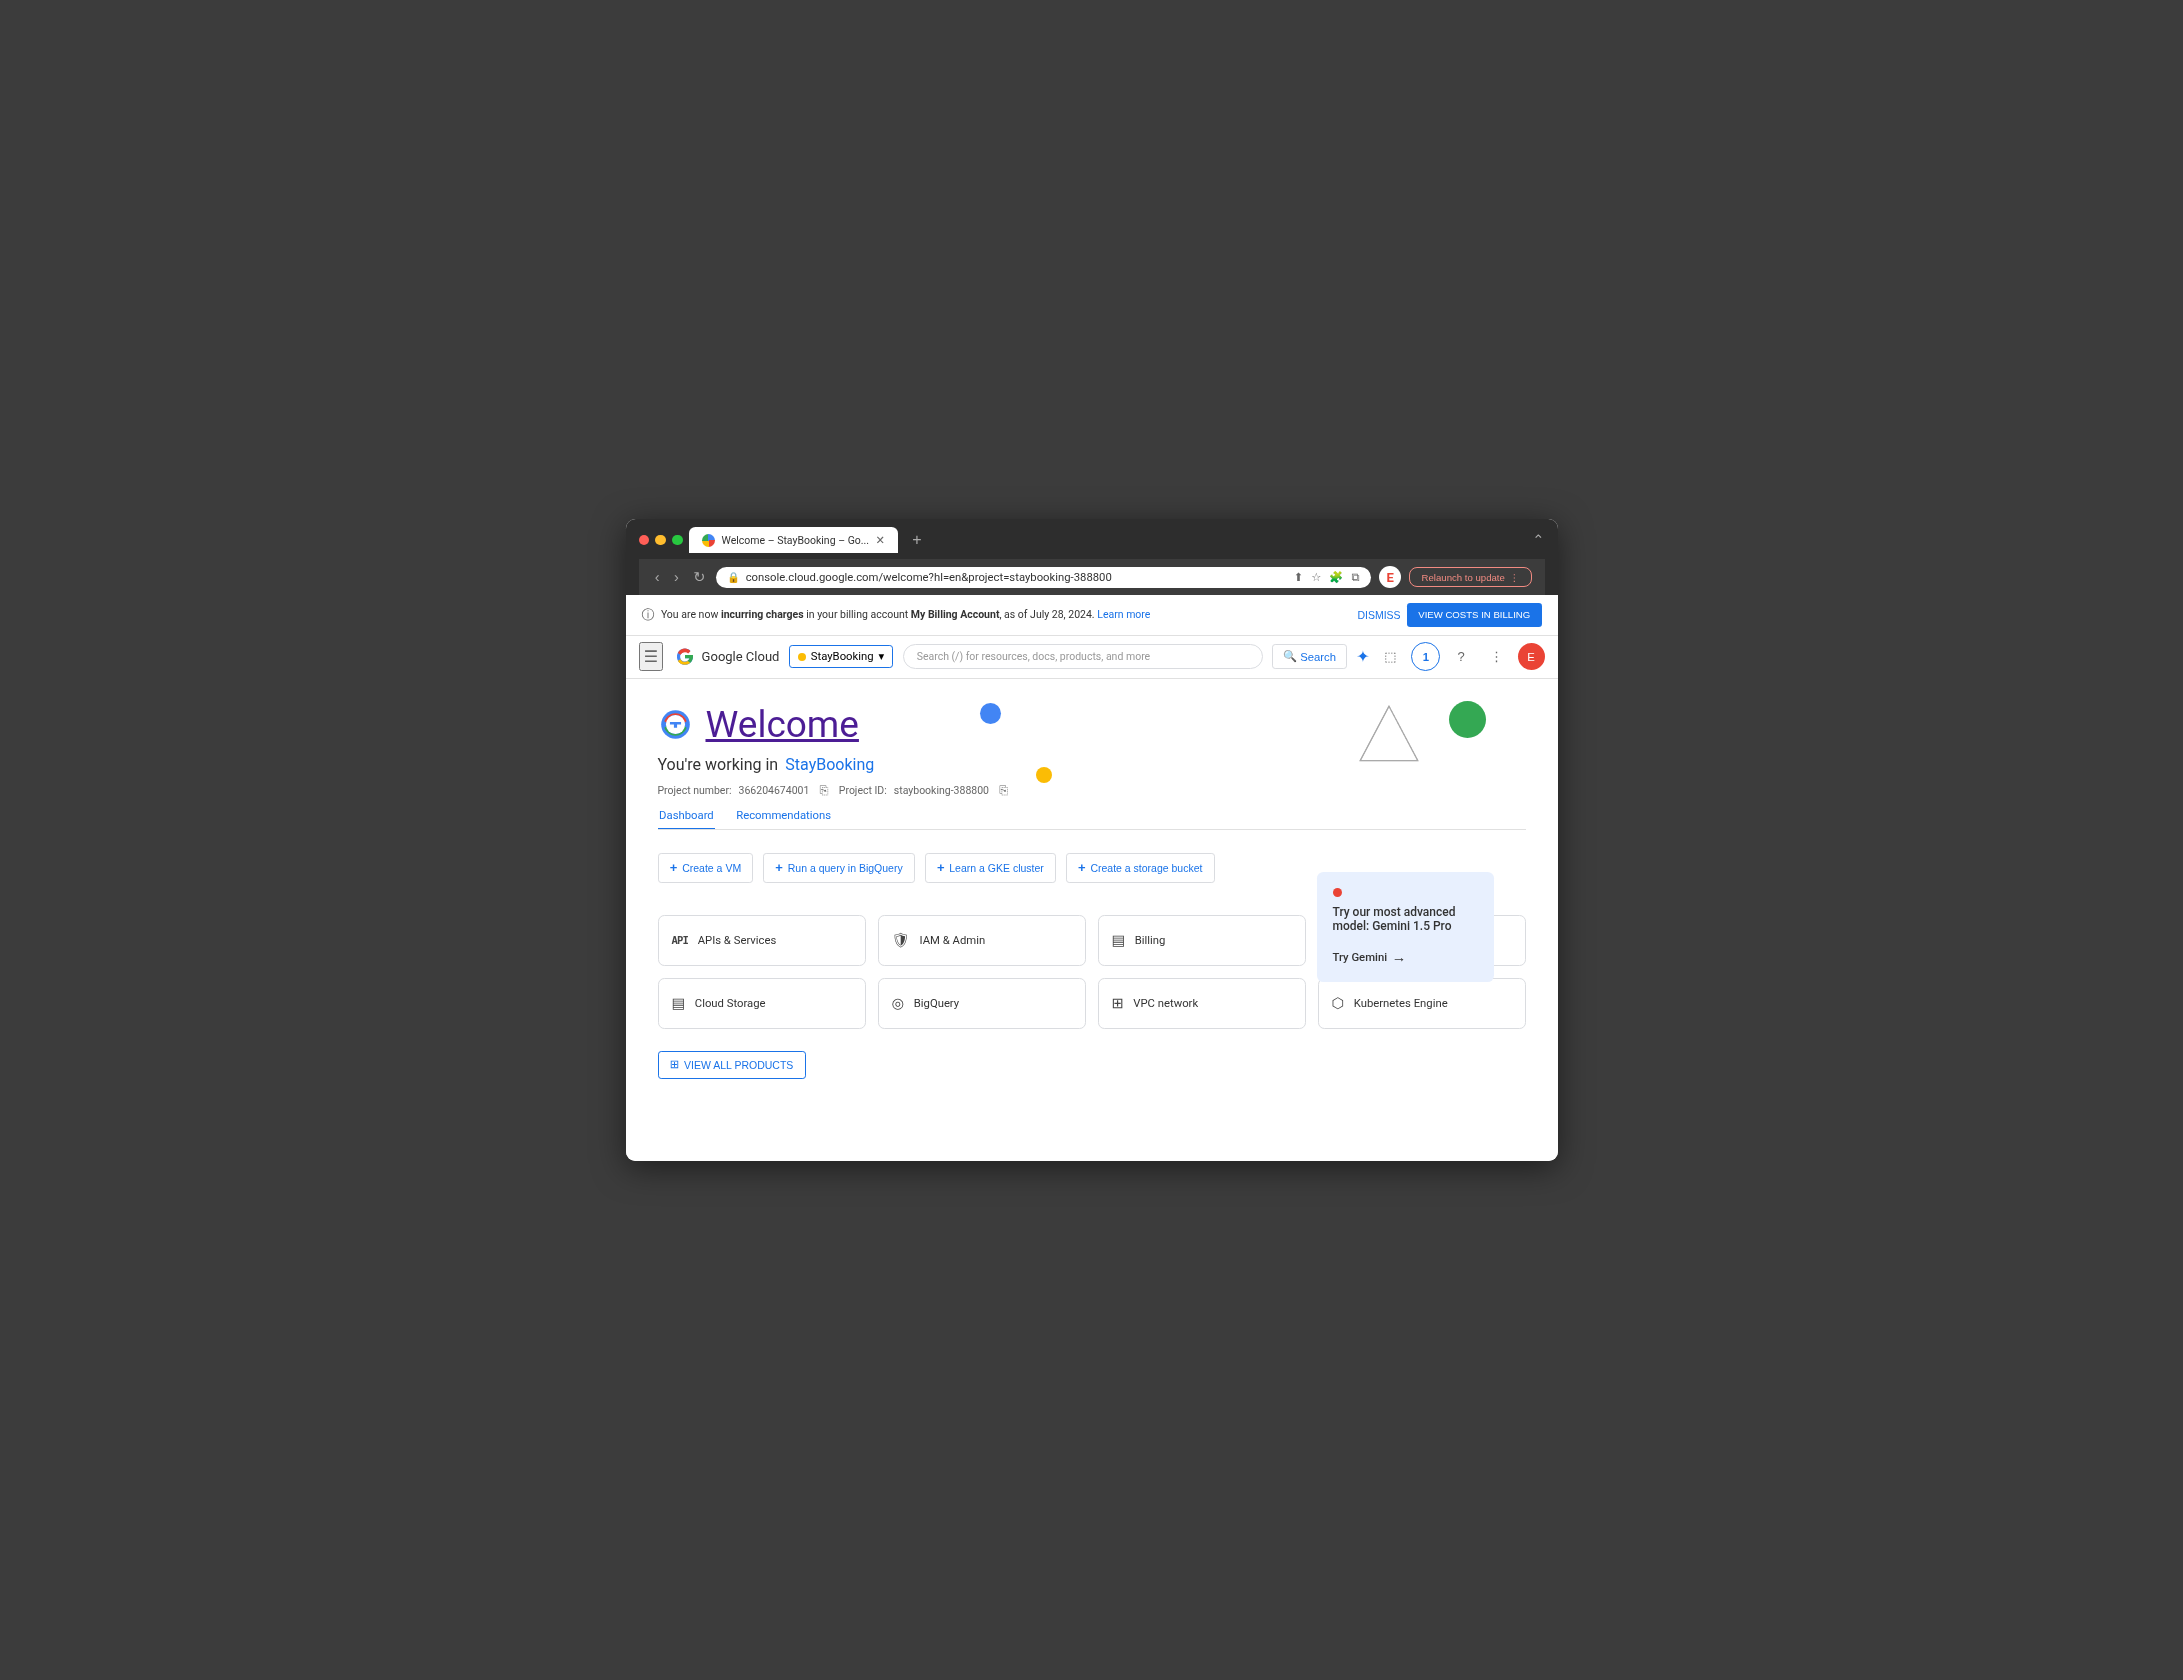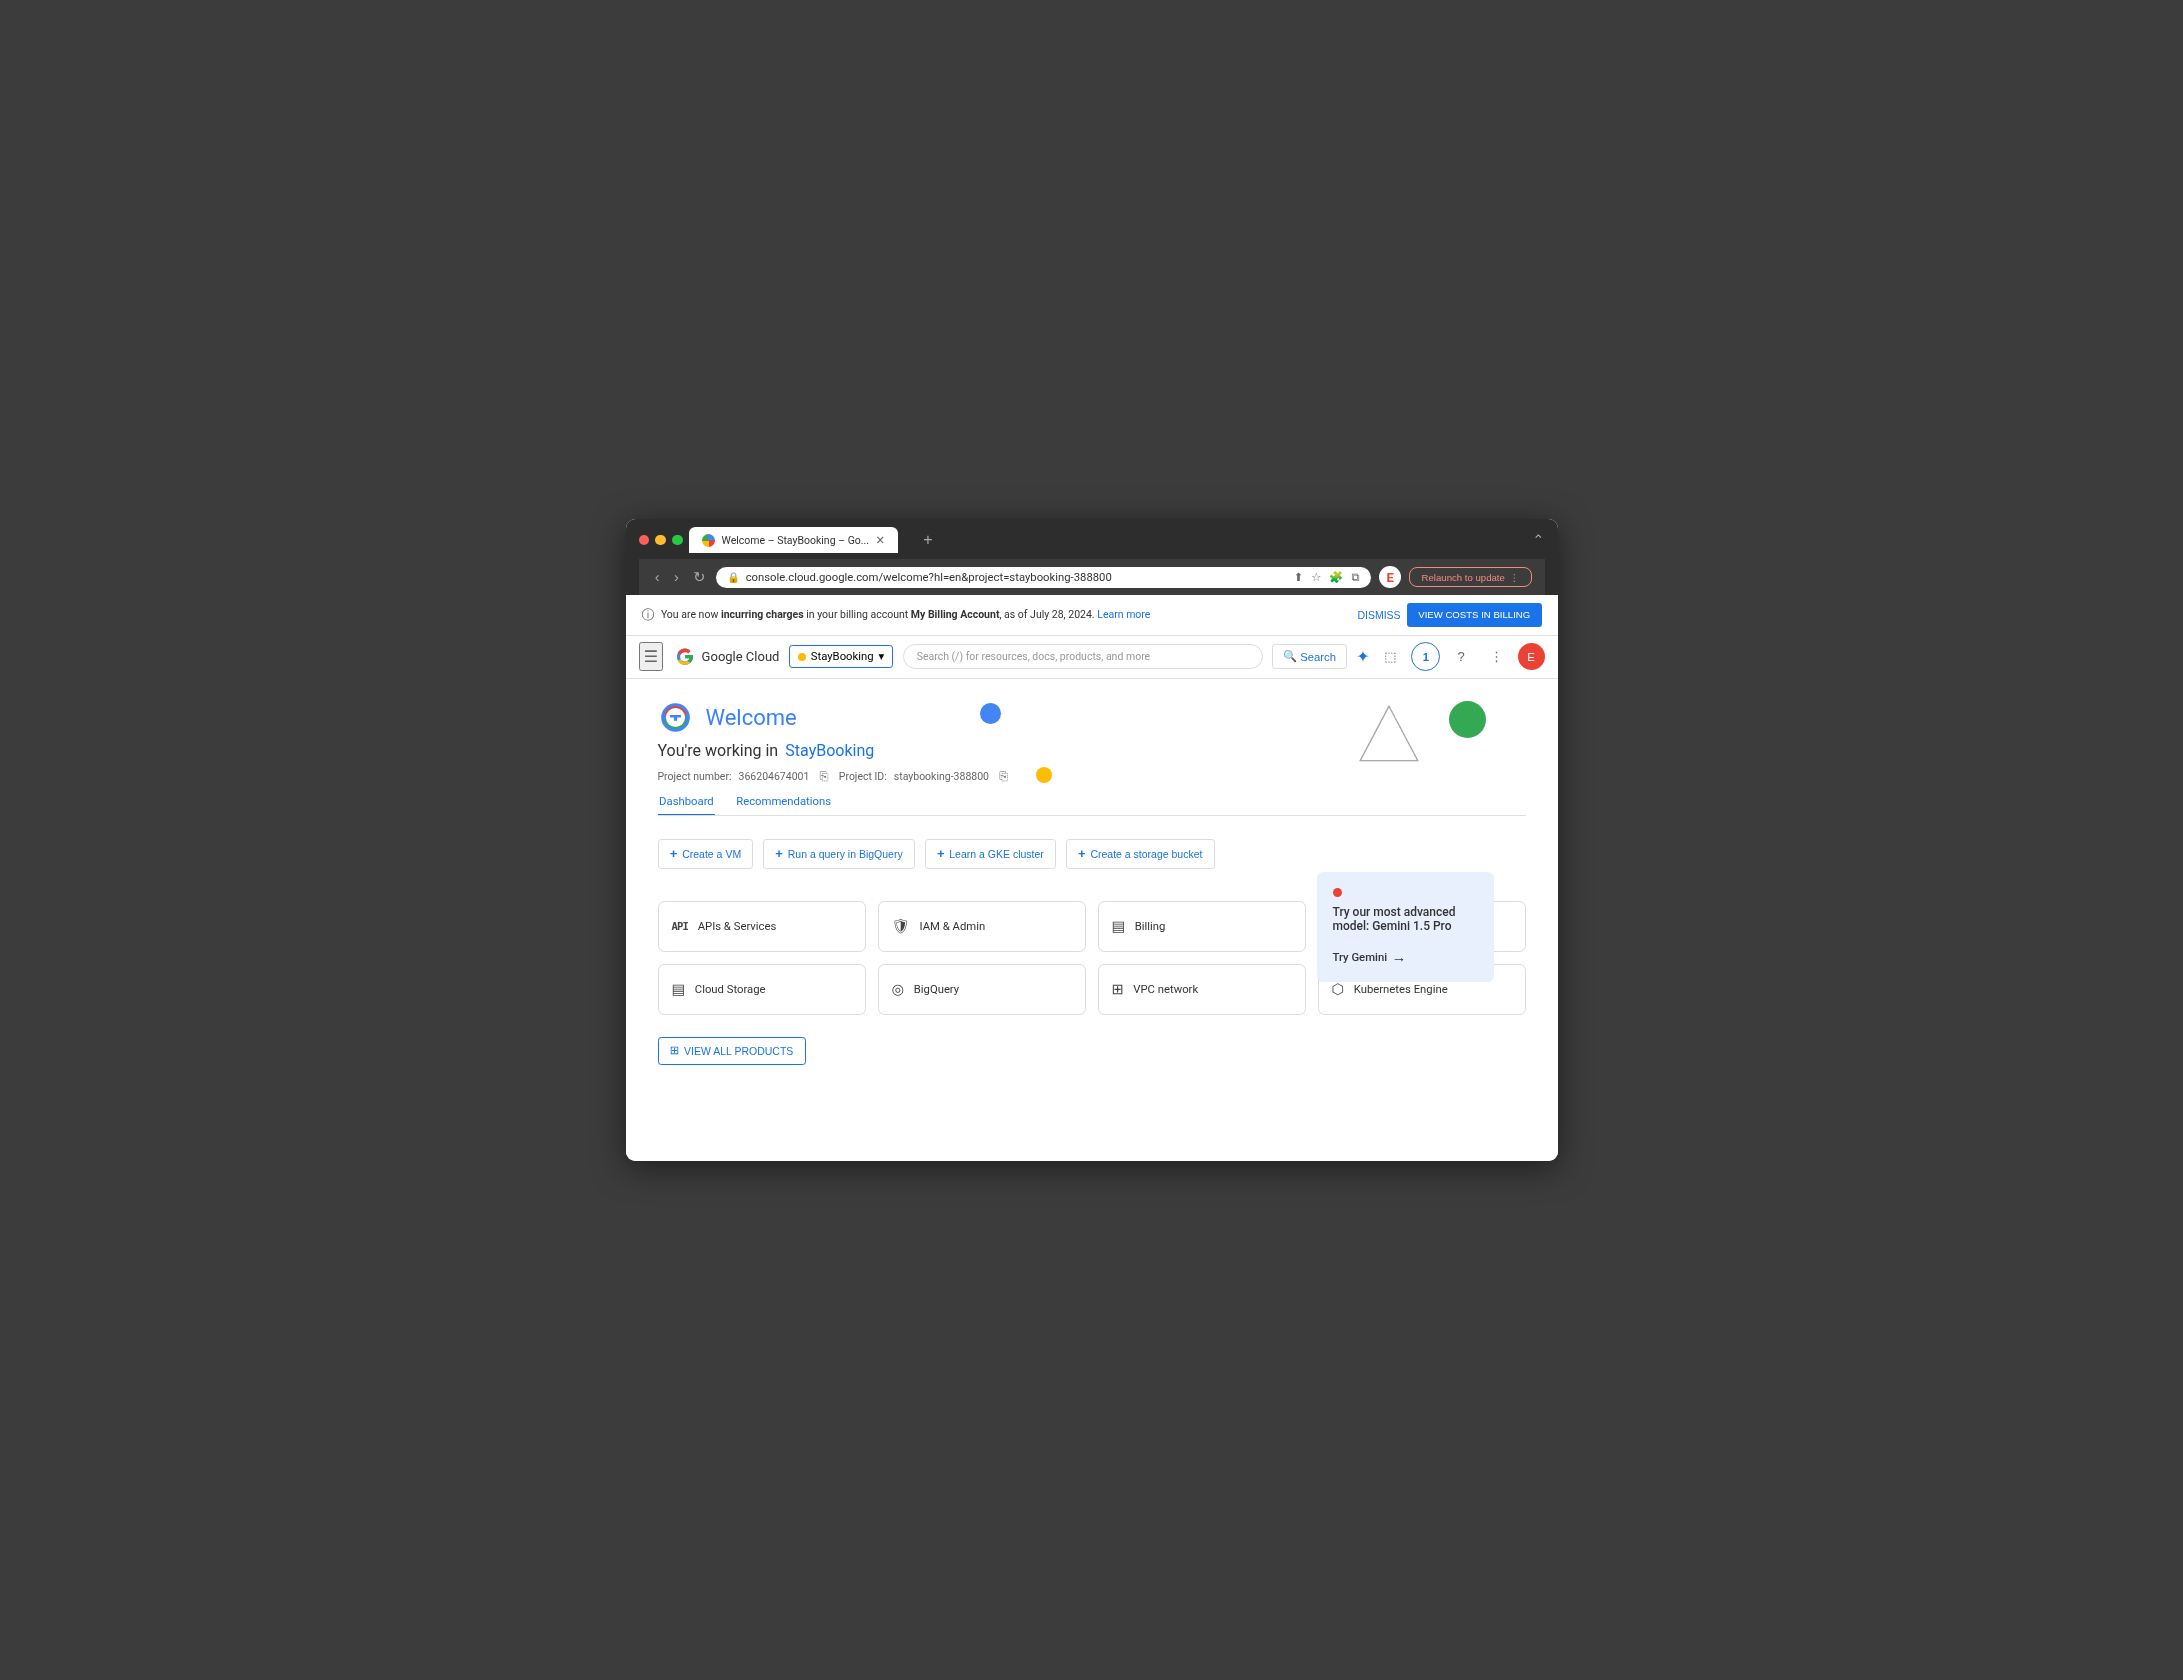--- a/index.html
+++ b/index.html
@@ -19,21 +19,21 @@
       padding: 8px 13px 0;
     }
     .browser-controls {
       display: flex; align-items: center; gap: 6.4px; margin-bottom: 6.4px;
     }
     .dot { width: 10.5px; height: 10.5px; border-radius: 50%; }
     .dot-red { background: #ff5f57; }
     .dot-yellow { background: #ffbd2e; }
     .dot-green { background: #28c840; }
 
-    .tab-bar { display: flex; align-items: center; gap: 19px; }
+    .tab-bar { display: flex; align-items: center; gap: 8px; }
     .tab {
       background: #fff;
       border-radius: 6.4px 6.4px 0 0;
       padding: 6.4px 13px;
       display: flex; align-items: center; gap: 6.4px;
       font-size: 10.5px; color: #333;
       min-width: 177px;
     }
     .tab-favicon {
       width: 13px; height: 13px;
@@ -165,21 +165,21 @@
       width: 37px; height: 37px; background: #34A853; border-radius: 50%;
     }
     .deco-triangle {
       position: absolute; top: 24px; right: 137px;
       width: 64px; height: 64px;
     }
     .deco-triangle svg { width: 100%; height: 100%; }
 
     .welcome-section { position: relative; z-index: 1; }
     .welcome-logo-title { display: flex; align-items: center; gap: 13px; margin-bottom: 9.6px; }
-    .welcome-title { font-size: 22px; font-weight: 400; color: #3b82f6; }
+    .welcome-title { font-size: 37px; font-weight: 400; color: #4c1d95; text-decoration: underline; }
 
     .working-in { font-size: 16px; color: #333; margin-bottom: 8px; }
     .working-in a { color: #1a73e8; text-decoration: none; }
 
     .project-info { display: flex; align-items: center; gap: 7px; margin-bottom: 4px; font-size: 10.5px; color: #333; }
     .project-info span { color: #666; }
     .copy-btn { background: none; border: none; cursor: pointer; color: #666; font-size: 11.3px; padding: 1.6px 3.2px; }
 
     .tabs { display: flex; gap: 0; margin-bottom: 22.5px; border-bottom: 0.8px solid #e0e0e0; }
     .tab-link {

